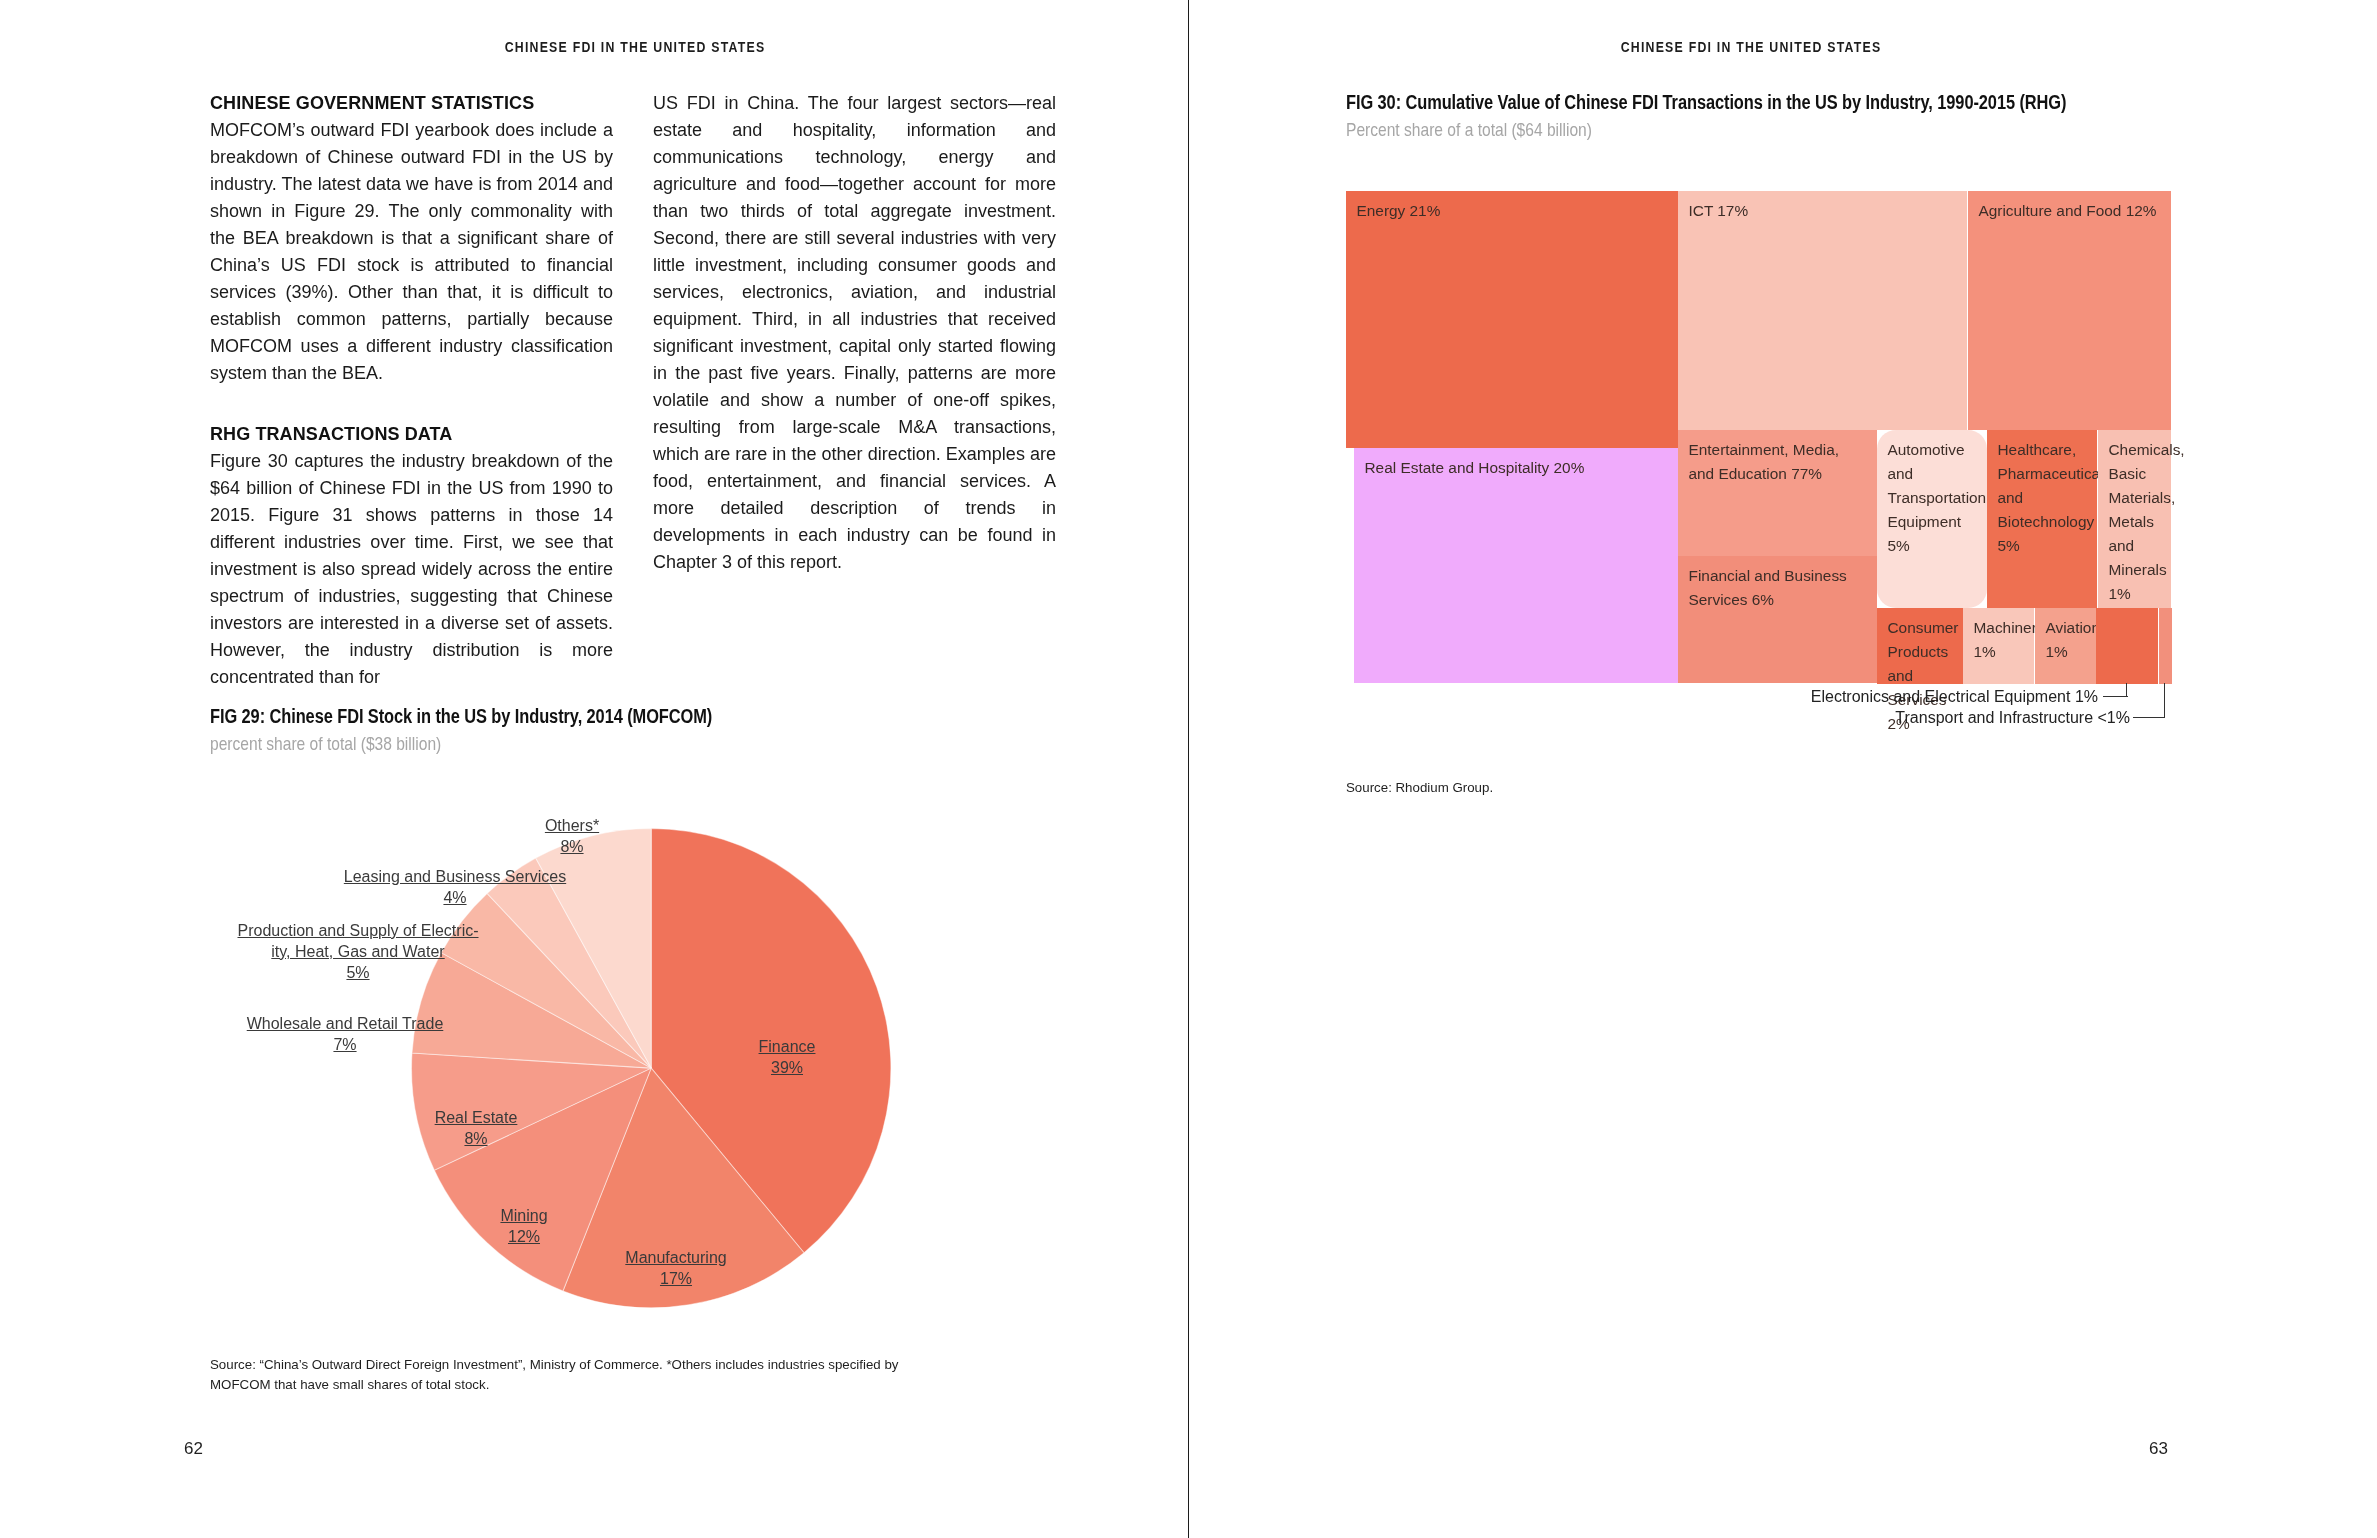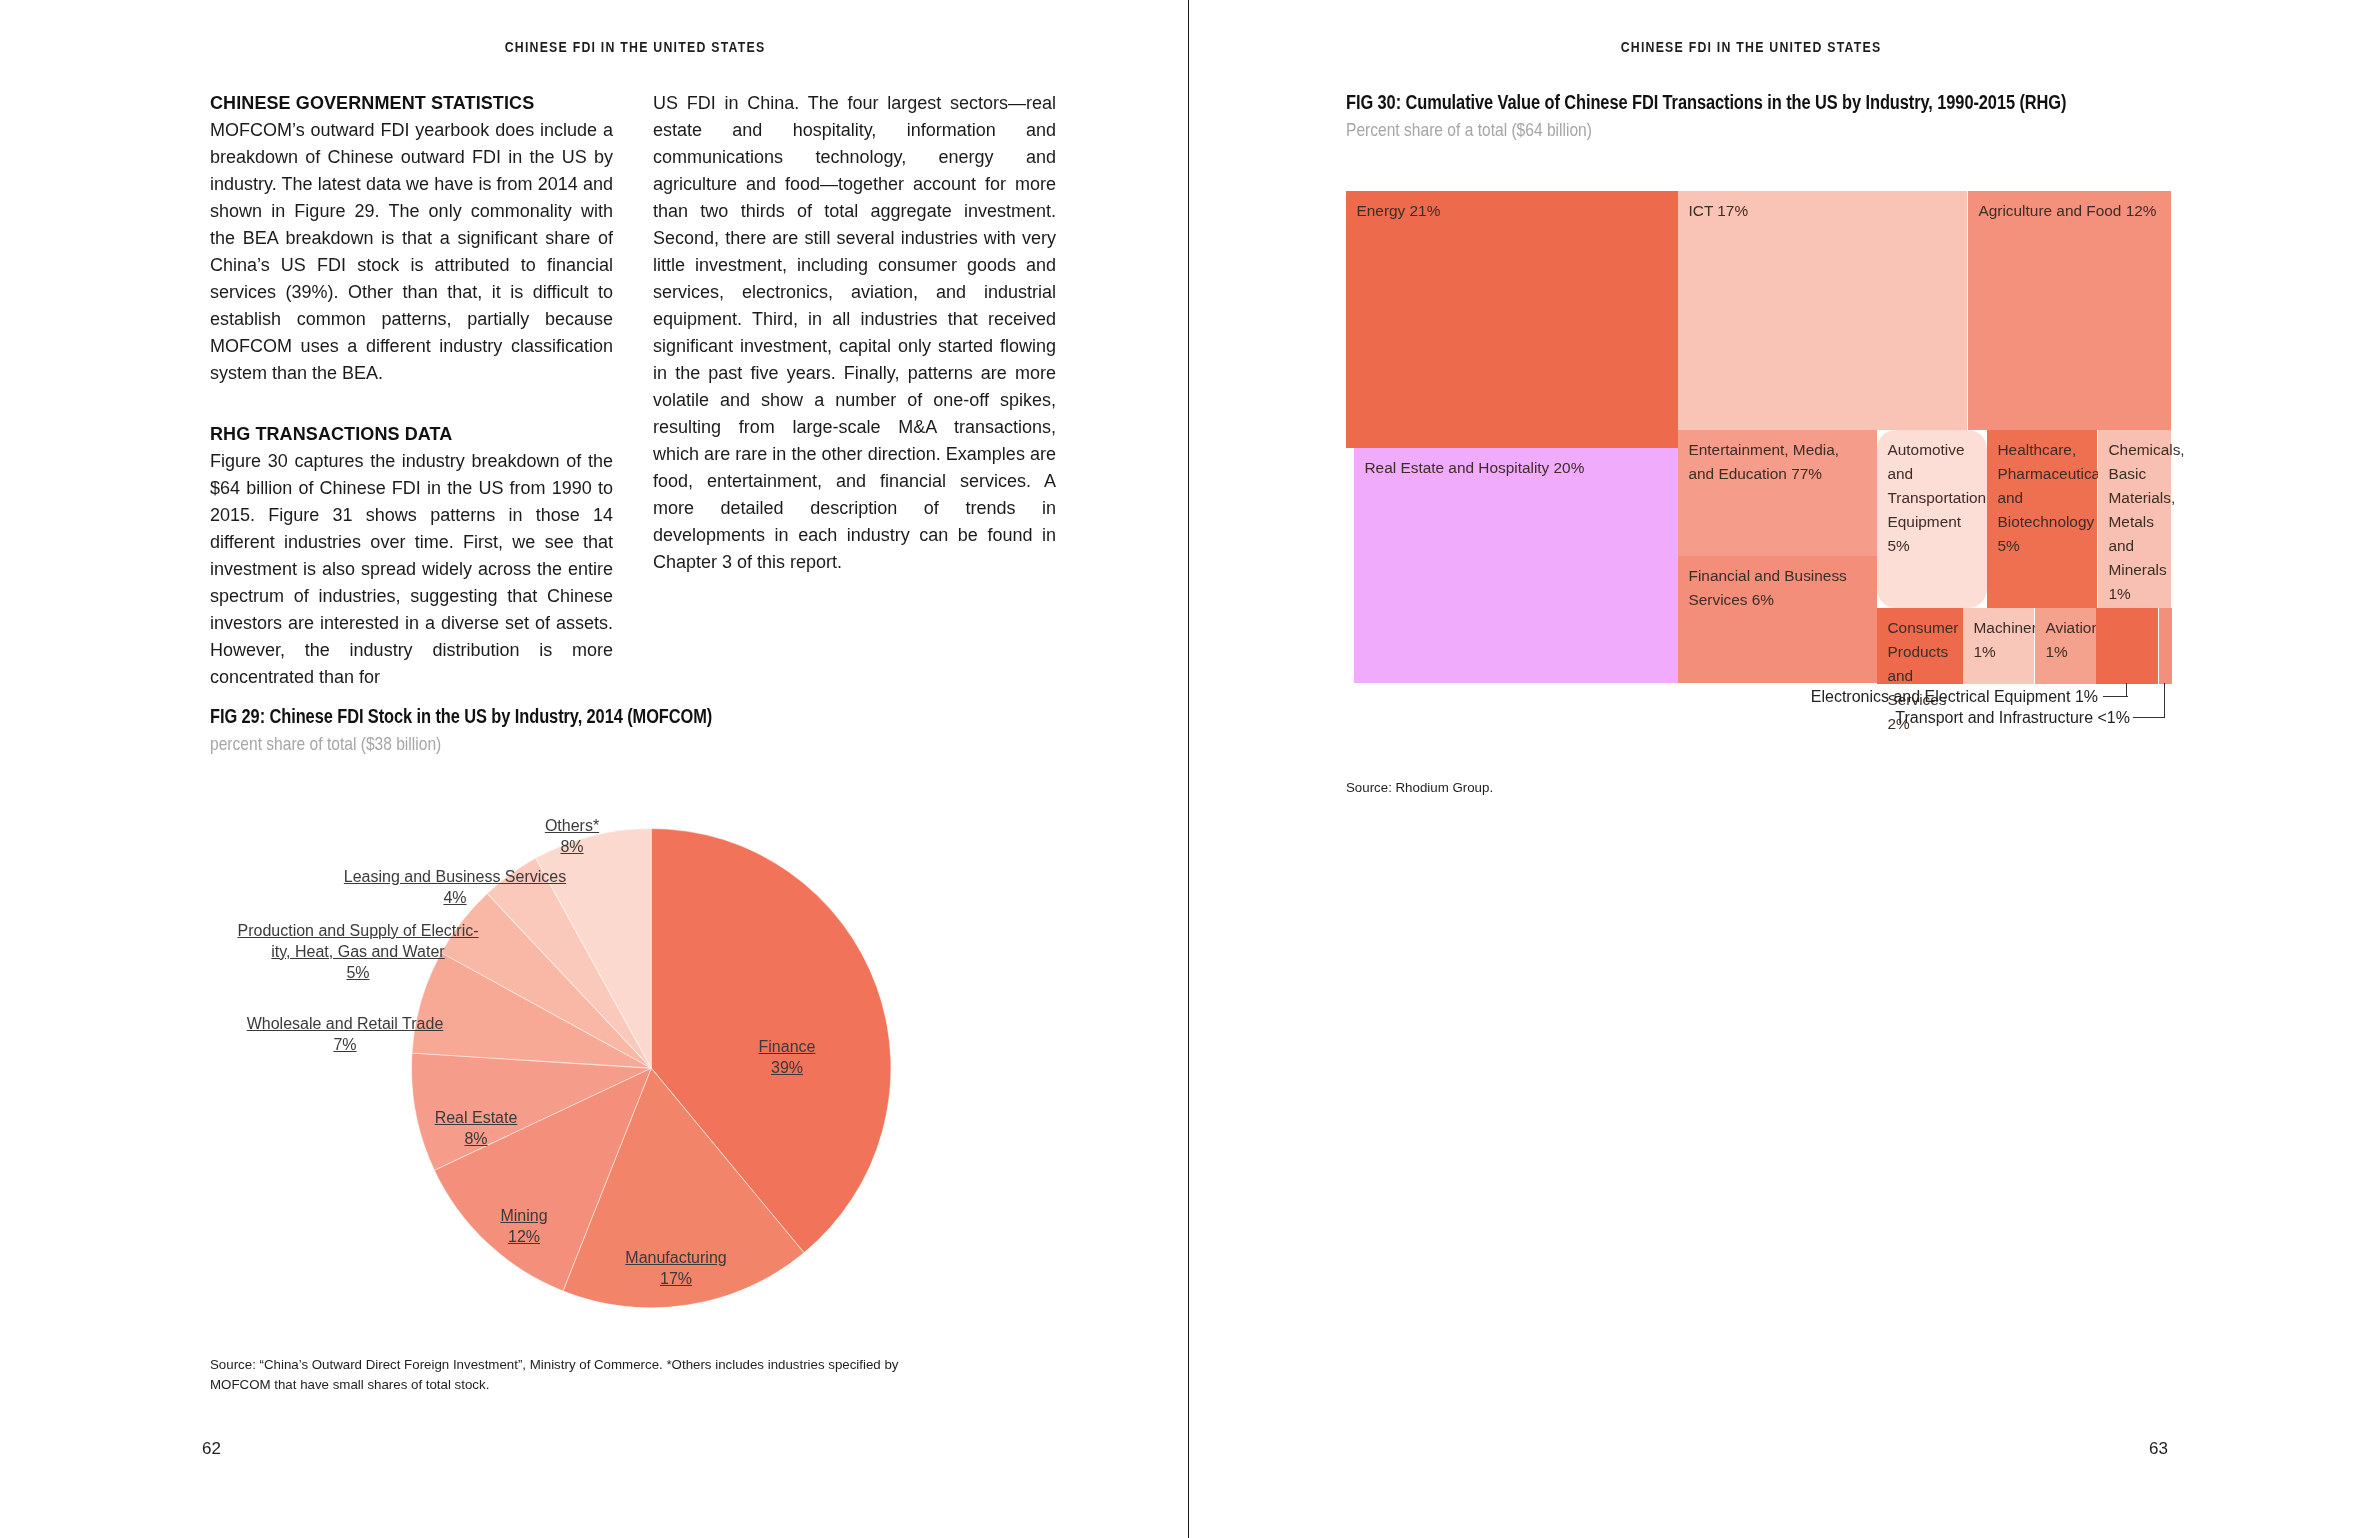--- a/index.html
+++ b/index.html
@@ -93,21 +93,21 @@
         <div>4%</div>
       </div>
       <div class="pie-label" style="left: 572px; top: 815px;">
         <div>Others*</div>
         <div>8%</div>
       </div>
     </div>
 
   <div class="source" style="left:210px;top:1355px;width:692px;">Source: “China’s Outward Direct Foreign Investment”, Ministry of Commerce. *Others includes industries specified by MOFCOM that have small shares of total stock.</div>
 
-  <div class="page-number" style="left:202px;top:1439px;">62</div>
+  <div class="page-number" style="left:184px;top:1439px;">62</div>
 
   <div class="running-header" style="left:1751px;">CHINESE FDI IN THE UNITED STATES</div>
 
   <div class="fig-title" style="left:1346px;top:91px;">FIG 30: Cumulative Value of Chinese FDI Transactions in the US by Industry, 1990-2015 (RHG)</div>
   <div class="fig-subtitle" style="left:1346px;top:119px;">Percent share of a total ($64 billion)</div>
 
   <div id="treemap">
       <div class="tm-cell" style="left: 0px; top: 0px; width: 332px; height: 257px; background: rgb(237, 106, 76);">
         <div class="tm-label">
           <div>Energy 21%</div>

